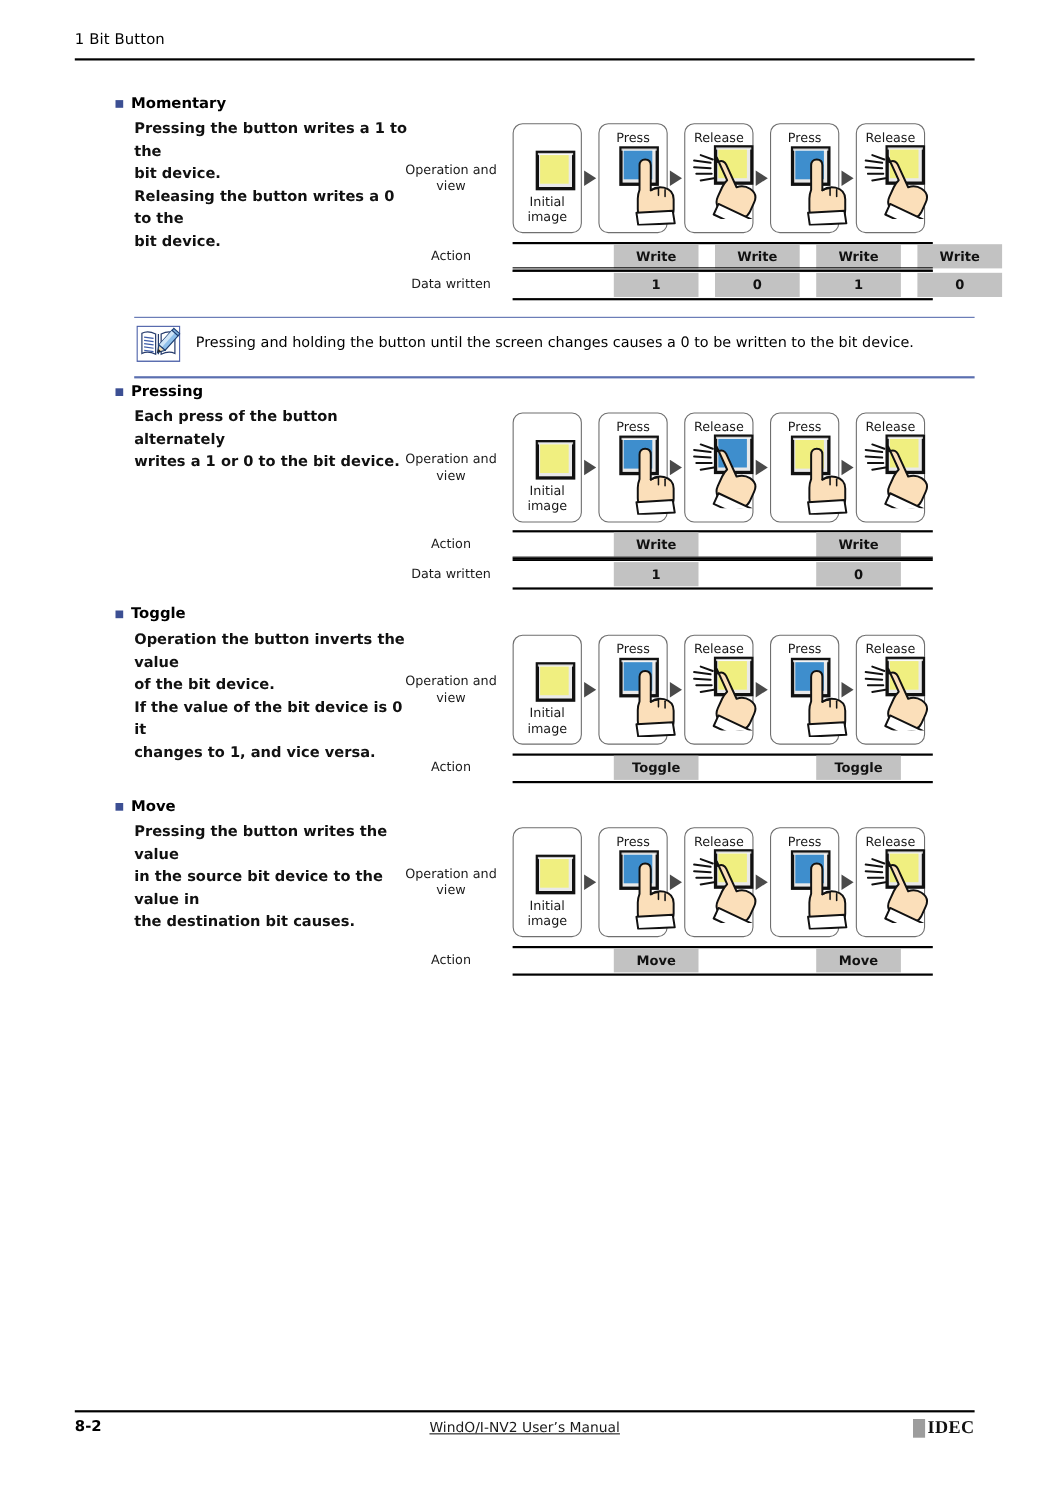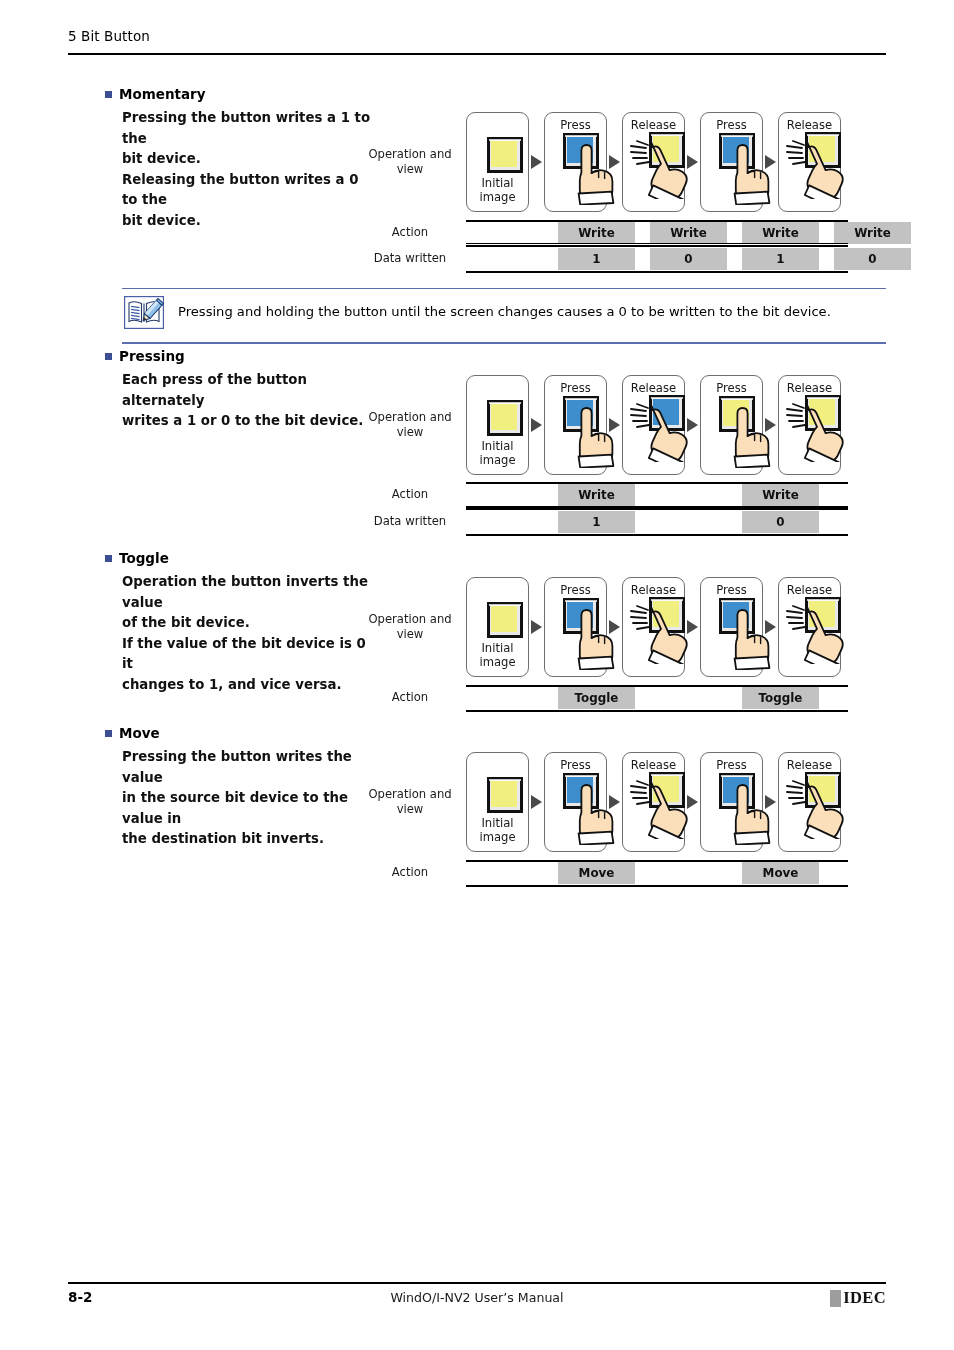--- a/index.html
+++ b/index.html
@@ -71,33 +71,33 @@
     justify-content:center;font-size:11.9px;font-weight:bold;color:#111;
     box-sizing:border-box;
   }
   .tcell.fill{background:#c2c2c2;}
   .tcell.gap{background:transparent;}
   .hline{position:absolute;background:#000;}
 
   
   .ftr-rule{position:absolute;left:68px;top:1282px;width:818px;height:1.7px;background:#000;}
   .ftr-page{position:absolute;left:68px;top:1289px;font-size:13.5px;font-weight:bold;}
-  .ftr-mid{position:absolute;left:0;right:0;top:1290px;text-align:center;font-size:12.6px;color:#1a1a1a;}
+  .ftr-mid{position:absolute;left:0;right:0;top:1290px;text-align:center;font-size:12.6px;color:#1a1a1a;text-decoration:underline;}
   .ftr-logo{position:absolute;right:68px;top:1288px;display:flex;align-items:center;gap:2px;}
   .ftr-logo .sq{width:11px;height:17px;background:#9d9d9d;display:inline-block;}
   .ftr-logo .wd{font-size:16.5px;font-weight:bold;letter-spacing:.4px;color:#111;
     font-family:Liberation Serif, serif;}
 </style>
 </head>
 <body>
 
 <div class="page">
 
   <div class="hdr">
-    <div class="hdr-title">5 Bit Button</div>
+    <div class="hdr-title">1 Bit Button</div>
   </div>
   <div class="hdr-rule"></div>
 
   <div id="sections-host">
       <div class="section" style="left: 105px; top: 86px; width: 270px;">
         <div class="sec-head">
           <span class="bullet" style="background: rgb(60, 79, 147);"></span>
           <span>Momentary</span>
         </div>
         <div class="sec-body">
@@ -536,21 +536,21 @@
       </div>
       <div class="hline" style="left: 466px; top: 710px; width: 382px; height: 1.6px;"></div>
       <div class="section" style="left: 105px; top: 725px; width: 270px;">
         <div class="sec-head">
           <span class="bullet" style="background: rgb(60, 79, 147);"></span>
           <span>Move</span>
         </div>
         <div class="sec-body">
           <p>Pressing the button writes the value</p>
           <p>in the source bit device to the value in</p>
-          <p>the destination bit inverts.</p>
+          <p>the destination bit causes.</p>
         </div>
       </div>
       <div class="rowlabel" style="left: 362px; top: 787px;">
         <div>Operation and</div>
         <div>view</div>
       </div>
       <div class="rowlabel" style="left: 362px; top: 865px;">Action</div>
       <div class="opv-cells" style="left: 466px; top: 752px;">
         <div class="cell">
           <div class="initcap">Initial image</div>

